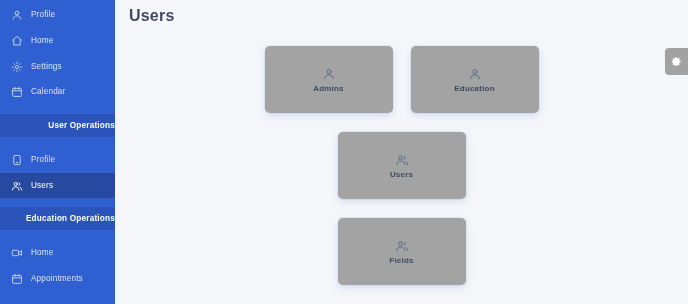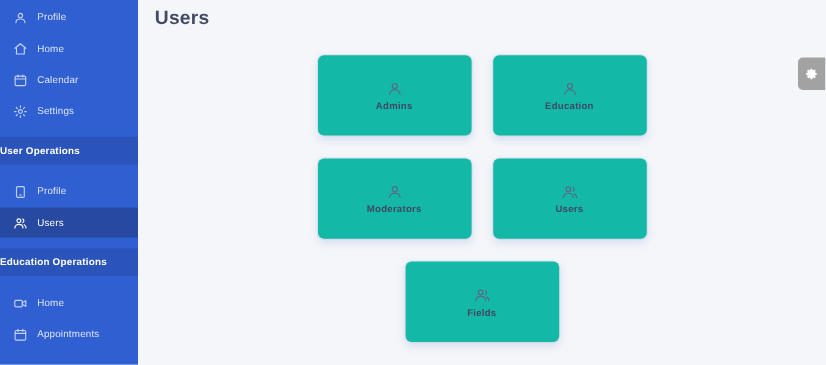--- a/index.html
+++ b/index.html
@@ -39,21 +39,21 @@
     letter-spacing:.15px;
     white-space:nowrap;
   }
   .nav-item.active { background:#27499f; }
   .nav-item.active .nav-label { color:#ffffff; }
   .nav-item.active .ico { color:#ffffff; }
 
   .section-head {
     height:23px;
     background:#2a54ba;
-    display:flex; align-items:center; justify-content:flex-start;
+    display:flex; align-items:center; justify-content:flex-end;
     margin:3px 0 2px 0;
   }
   .section-head span {
     font-size:8.2px;
     font-weight:bold;
     color:#ffffff;
     letter-spacing:.2px;
   }
   .spacer-6 { height:6px; }
   .spacer-8 { height:8px; }
@@ -81,21 +81,21 @@
     align-items:center;
     gap:19px;
   }
   .card-row {
     display:flex;
     gap:18px;
     justify-content:center;
   }
   .card {
     width:128px; height:67px;
-    background:#14b8a6;
+    background:#a3a3a3;
     border-radius:5px;
     box-shadow:0 3px 7px rgba(190,203,228,.55), 0 0 0 1px rgba(226,232,243,.9);
     display:flex; flex-direction:column;
     align-items:center; justify-content:center;
     gap:2px;
     cursor:pointer;
   }
   .card .card-ico {
     width:16px; height:16px;
     display:flex; align-items:center; justify-content:center;
@@ -143,39 +143,39 @@
       <div class="nav-item spaced">
         <span class="ico">
           <svg viewBox="0 0 24 24" fill="none" stroke="currentColor" stroke-width="1.9" stroke-linecap="round" stroke-linejoin="round">
               <path d="M3 10.5L12 3l9 7.5"></path>
               <path d="M5.5 9.6V20h13V9.6"></path>
             </svg>
         </span>
         <span class="nav-label">Home</span>
       </div>
 
+      <div class="nav-item">
+        <span class="ico">
+          <svg viewBox="0 0 24 24" fill="none" stroke="currentColor" stroke-width="1.9" stroke-linecap="round" stroke-linejoin="round">
+              <circle cx="12" cy="12" r="3.2"></circle>
+              <path d="M12 2.2v2.6M12 19.2v2.6M21.8 12h-2.6M4.8 12H2.2M18.9 5.1l-1.8 1.8M6.9 17.1l-1.8 1.8M18.9 18.9l-1.8-1.8M6.9 6.9L5.1 5.1"></path>
+            </svg>
+        </span>
+        <span class="nav-label">Settings</span>
+      </div>
+
       <div class="nav-item spaced">
         <span class="ico">
           <svg viewBox="0 0 24 24" fill="none" stroke="currentColor" stroke-width="1.9" stroke-linecap="round" stroke-linejoin="round">
               <rect x="3.2" y="4.8" width="17.6" height="16" rx="2"></rect>
               <path d="M3.2 9.6h17.6"></path>
               <path d="M8 3v3.4M16 3v3.4"></path>
             </svg>
         </span>
         <span class="nav-label">Calendar</span>
-      </div>
-
-      <div class="nav-item">
-        <span class="ico">
-          <svg viewBox="0 0 24 24" fill="none" stroke="currentColor" stroke-width="1.9" stroke-linecap="round" stroke-linejoin="round">
-              <circle cx="12" cy="12" r="3.2"></circle>
-              <path d="M12 2.2v2.6M12 19.2v2.6M21.8 12h-2.6M4.8 12H2.2M18.9 5.1l-1.8 1.8M6.9 17.1l-1.8 1.8M18.9 18.9l-1.8-1.8M6.9 6.9L5.1 5.1"></path>
-            </svg>
-        </span>
-        <span class="nav-label">Settings</span>
       </div>
     </div>
 
     <div class="spacer-6"></div>
 
     <div class="section-head">
       <span>User Operations</span>
     </div>
     <div class="spacer-8"></div>
 
@@ -254,29 +254,20 @@
             <svg viewBox="0 0 24 24" fill="none" stroke="currentColor" stroke-width="1.7" stroke-linecap="round" stroke-linejoin="round">
                 <circle cx="12" cy="8" r="3.6"></circle>
                 <path d="M4.5 20c0-4 3.4-6.4 7.5-6.4S19.5 16 19.5 20"></path>
               </svg>
           </span>
           <span class="card-label">Education</span>
         </div>
       </div>
 
       <div class="card-row">
-        <div class="card">
-          <span class="card-ico">
-            <svg viewBox="0 0 24 24" fill="none" stroke="currentColor" stroke-width="1.7" stroke-linecap="round" stroke-linejoin="round">
-                <circle cx="12" cy="8" r="3.6"></circle>
-                <path d="M4.5 20c0-4 3.4-6.4 7.5-6.4S19.5 16 19.5 20"></path>
-              </svg>
-          </span>
-          <span class="card-label">Moderators</span>
-        </div>
 
         <div class="card">
           <span class="card-ico">
             <svg viewBox="0 0 24 24" fill="none" stroke="currentColor" stroke-width="1.7" stroke-linecap="round" stroke-linejoin="round">
                 <circle cx="9.5" cy="8" r="3.3"></circle>
                 <path d="M3 20c0-3.9 3-6.2 6.8-6.2S16.6 16.1 16.6 20"></path>
                 <path d="M16.1 5.3a3.2 3.2 0 0 1 0 5.6"></path>
                 <path d="M18.3 14.7c2 .8 3.1 2.6 3.1 5.3"></path>
               </svg>
           </span>

